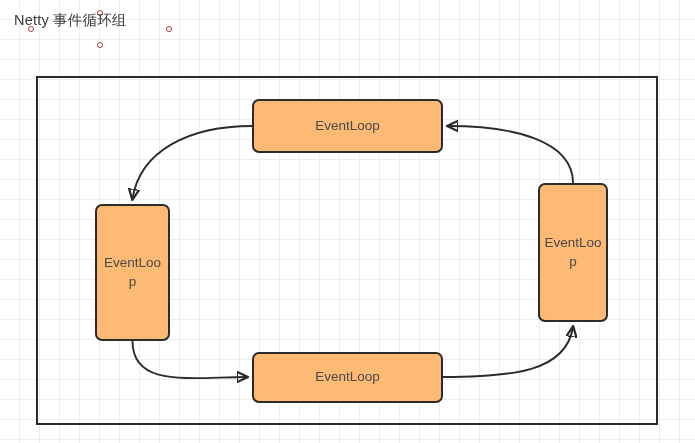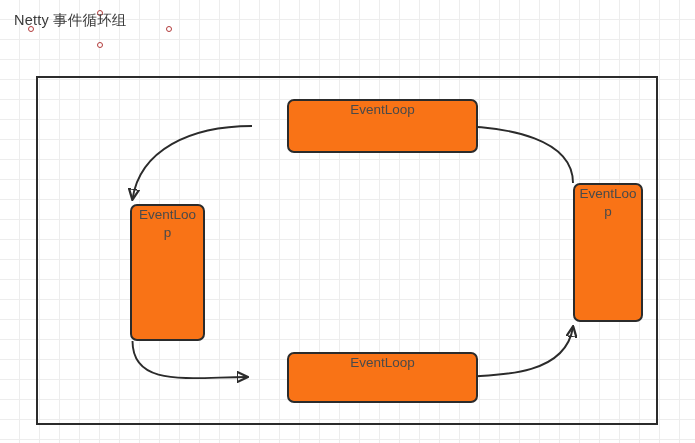--- a/index.html
+++ b/index.html
@@ -63,30 +63,29 @@
     font-size:13.5px;
     color:#3c3c3c;
     white-space:nowrap;
   }
 
   
   .node{
     position:absolute;
     border:2px solid #2b2b2b;
     border-radius:7px;
-    background:#f97316;
+    background:#fdba74;
     box-sizing:border-box;
     display:flex;
-    align-items:flex-start;
+    align-items:center;
     justify-content:center;
     text-align:center;
     color:#4a4a4a;
     font-size:13.5px;
     line-height:1.35;
-    margin-left:35px;
   }
   .node-top{left:252px;top:99px;width:191px;height:54px;}
   .node-left{left:95px;top:204px;width:75px;height:137px;}
   .node-right{left:538px;top:183px;width:70px;height:139px;}
   .node-bottom{left:252px;top:352px;width:191px;height:51px;}
   .node-left .lbl, .node-right .lbl{
     width:58px;
     word-break:break-all;
   }
 

